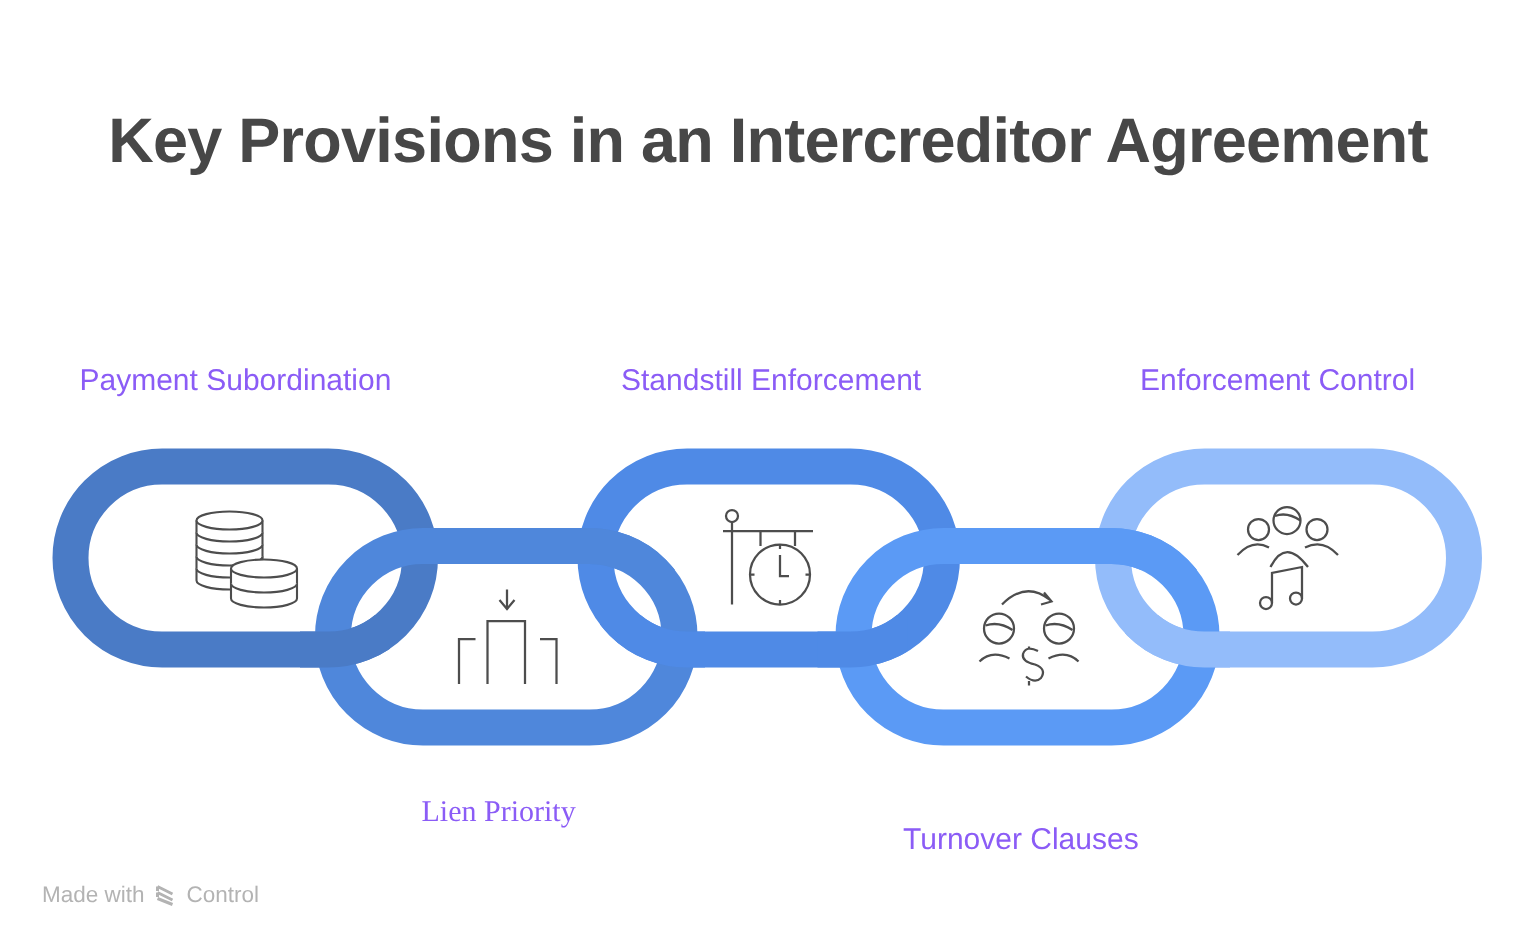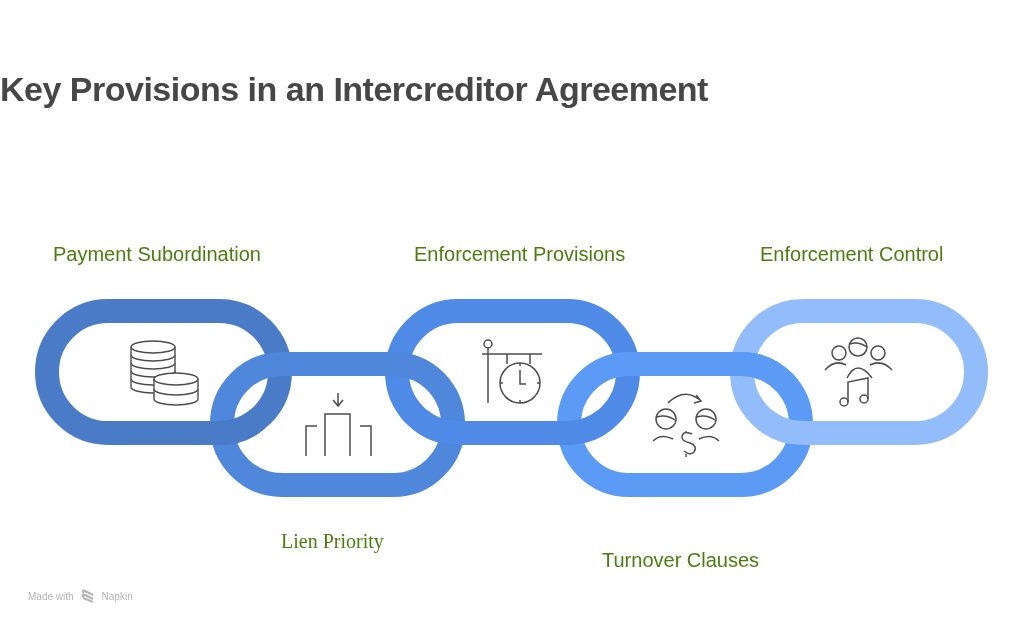--- a/index.html
+++ b/index.html
@@ -1,29 +1,29 @@
 <!DOCTYPE html>
 <html><head>
 <meta charset="utf-8">
 <style>
   html, body { margin: 0; padding: 0; background: #ffffff; }
   body { width: 1024px; height: 633px; position: relative; overflow: hidden; font-family: "Liberation Sans", "DejaVu Sans", sans-serif; }
-  .title { position: absolute; left: 0; top: 70px; width: 1024px; text-align: left; font-size: 34px; font-weight: bold; color: #474747; letter-spacing: -0.5px; }
-  .label { position: absolute; font-size: 20px; color: #4d7c0f; white-space: nowrap; }
+  .title { position: absolute; left: 0; top: 70px; width: 1024px; text-align: center; font-size: 42px; font-weight: bold; color: #474747; letter-spacing: -0.5px; }
+  .label { position: absolute; font-size: 20px; color: #8b5cf6; white-space: nowrap; }
   .diagram { position: absolute; left: 0; top: 0; }
-  .footer { position: absolute; left: 28px; top: 588px; font-size: 10px; color: #b3b3b3; display: flex; align-items: center; gap: 6px; justify-content: center; }
+  .footer { position: absolute; left: 28px; top: 588px; font-size: 15px; color: #b3b3b3; display: flex; align-items: center; gap: 6px; justify-content: center; }
   .footer svg { display: block; }
 </style>
 </head>
 <body>
 
 <div class="title">Key Provisions in an Intercreditor Agreement</div>
 
 <div class="label" style="left:53px; top:243px;">Payment Subordination</div>
-<div class="label" style="left:414px; top:243px;">Enforcement Provisions</div>
+<div class="label" style="left:414px; top:243px;">Standstill Enforcement</div>
 <div class="label" style="left:760px; top:243px;">Enforcement Control</div>
 <div class="label" style="left:281px; top:530px;font-family:Liberation Serif, serif;">Lien Priority</div>
 <div class="label" style="left:602px; top:549px;">Turnover Clauses</div>
 
 <svg class="diagram" width="1024" height="633" viewBox="0 0 1024 633">
   <defs>
 
     <clipPath id="cTop12">
         <rect x="200" y="350" width="100" height="30"></rect>
       </clipPath>
@@ -131,14 +131,14 @@
     <circle cx="864" cy="399" r="4"></circle>
     <path d="M848 402 v-20 l20 -4 v21"></path>
   </g>
 </svg>
 
 <div class="footer">
   <span>Made with</span>
   <svg width="16" height="16" viewBox="0 0 16 16">
     <path d="M3 2 l10 5 M3 6 l10 5 M3 10 l10 4 M3 2 v3 M3 6 v3" stroke="#b3b3b3" stroke-width="2" fill="none"></path>
   </svg>
-  <span>Napkin</span>
+  <span>Control</span>
 </div>
 
 </body></html>

